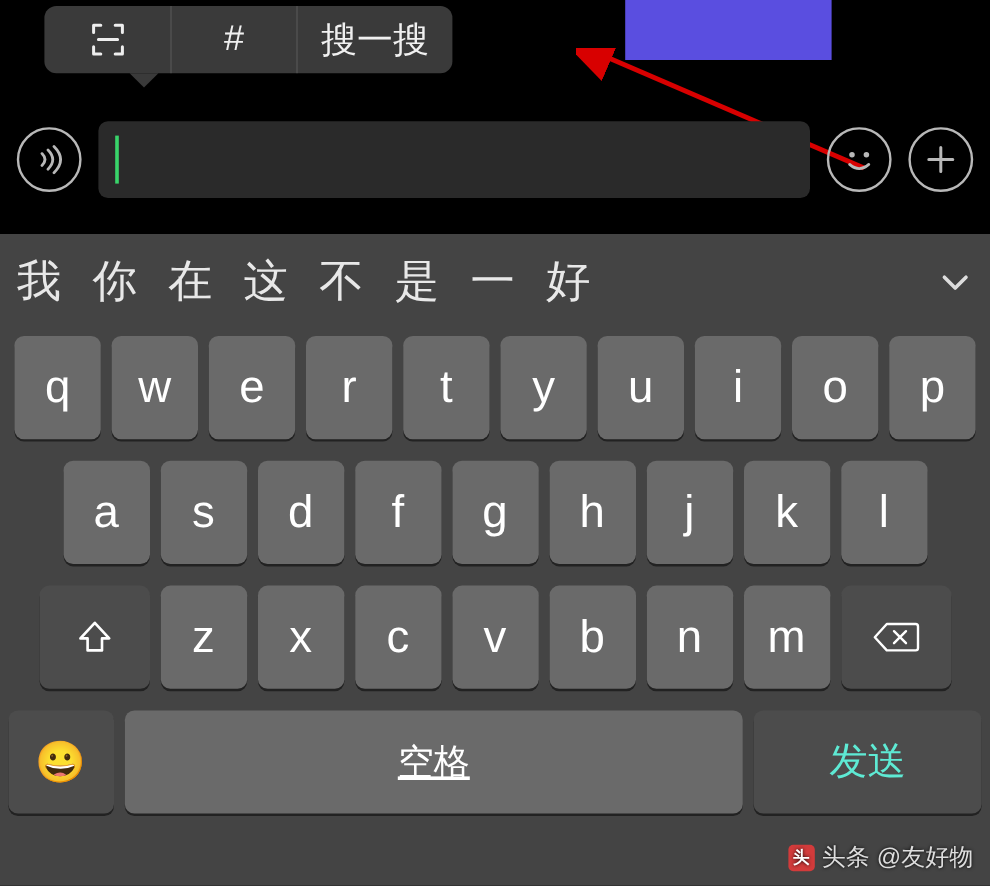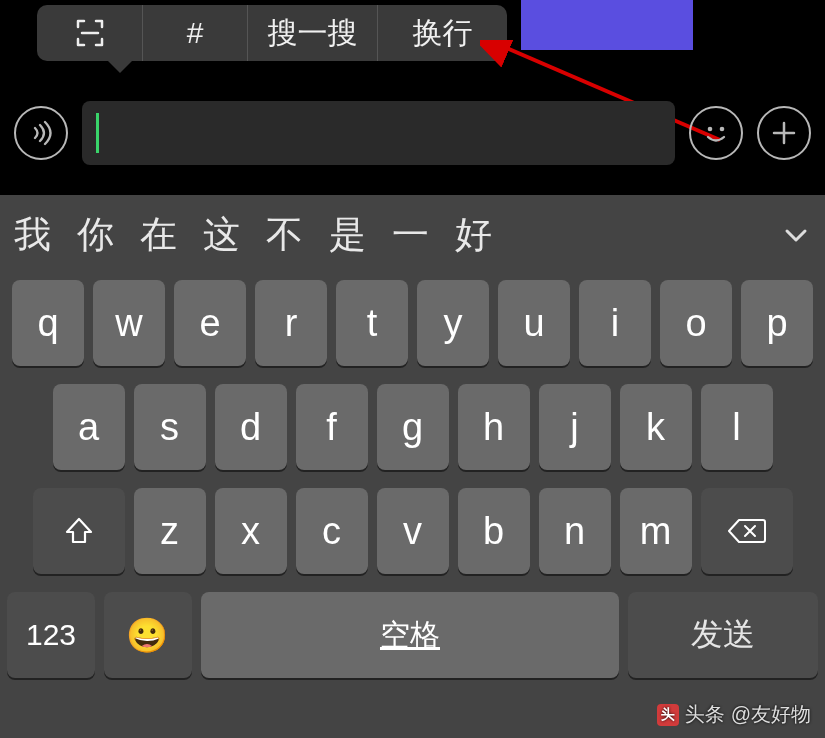--- a/index.html
+++ b/index.html
@@ -170,21 +170,21 @@
     width: 92px;
   }
   .key.space {
     flex: 1;
     font-size: 30px;
     text-decoration: underline;
   }
   .key.send {
     width: 190px;
     font-size: 32px;
-    color: #e5e5e5;
+    color: #5eead4;
     text-align: center;
   }
   .key.num123 {
     width: 88px;
     font-size: 30px;
   }
   .key.emoji {
     width: 88px;
     font-size: 34px;
   }
@@ -228,23 +228,20 @@
   <div class="popup-item">
     <svg width="30" height="30" viewBox="0 0 30 30">
       <path d="M3 3 L3 9 M3 3 L9 3 M27 3 L21 3 M27 3 L27 9 M3 27 L3 21 M3 27 L9 27 M27 27 L21 27 M27 27 L27 21 M7 15 L23 15" stroke="#eee" stroke-width="2.5" fill="none" stroke-linecap="round"></path>
     </svg>
   </div>
   <div class="popup-item">
     <span>#</span>
   </div>
   <div class="popup-item wide">
     <span>搜一搜</span>
-  </div>
-  <div class="popup-item wide">
-    <span>换行</span>
   </div>
 </div>
 <div class="popup-tail"></div>
 
 <svg class="arrow-svg" width="260" height="110">
   <defs>
     <marker id="ah" markerWidth="12" markerHeight="12" refX="2" refY="5" orient="auto">
       <path d="M0,0 L0,10 L12,5 z" fill="#d80000"></path>
     </marker>
   </defs>
@@ -332,21 +329,20 @@
     <div class="key">m</div>
     <div class="key dark wide-shift">
       <svg width="40" height="30" viewBox="0 0 40 30">
         <path d="M12 4 L36 4 Q38 4 38 6 L38 24 Q38 26 36 26 L12 26 L2 15 Z" stroke="#fff" stroke-width="2" fill="none" stroke-linejoin="round"></path>
         <path d="M18 10 L28 20 M28 10 L18 20" stroke="#fff" stroke-width="2" stroke-linecap="round"></path>
       </svg>
     </div>
   </div>
 
   <div class="bottom-row">
-    <div class="key dark num123">123</div>
     <div class="key dark emoji">
       <span>😀</span>
     </div>
     <div class="key space">空格</div>
     <div class="key dark send">发送</div>
   </div>
 
 </div>
 
 <div class="watermark">

